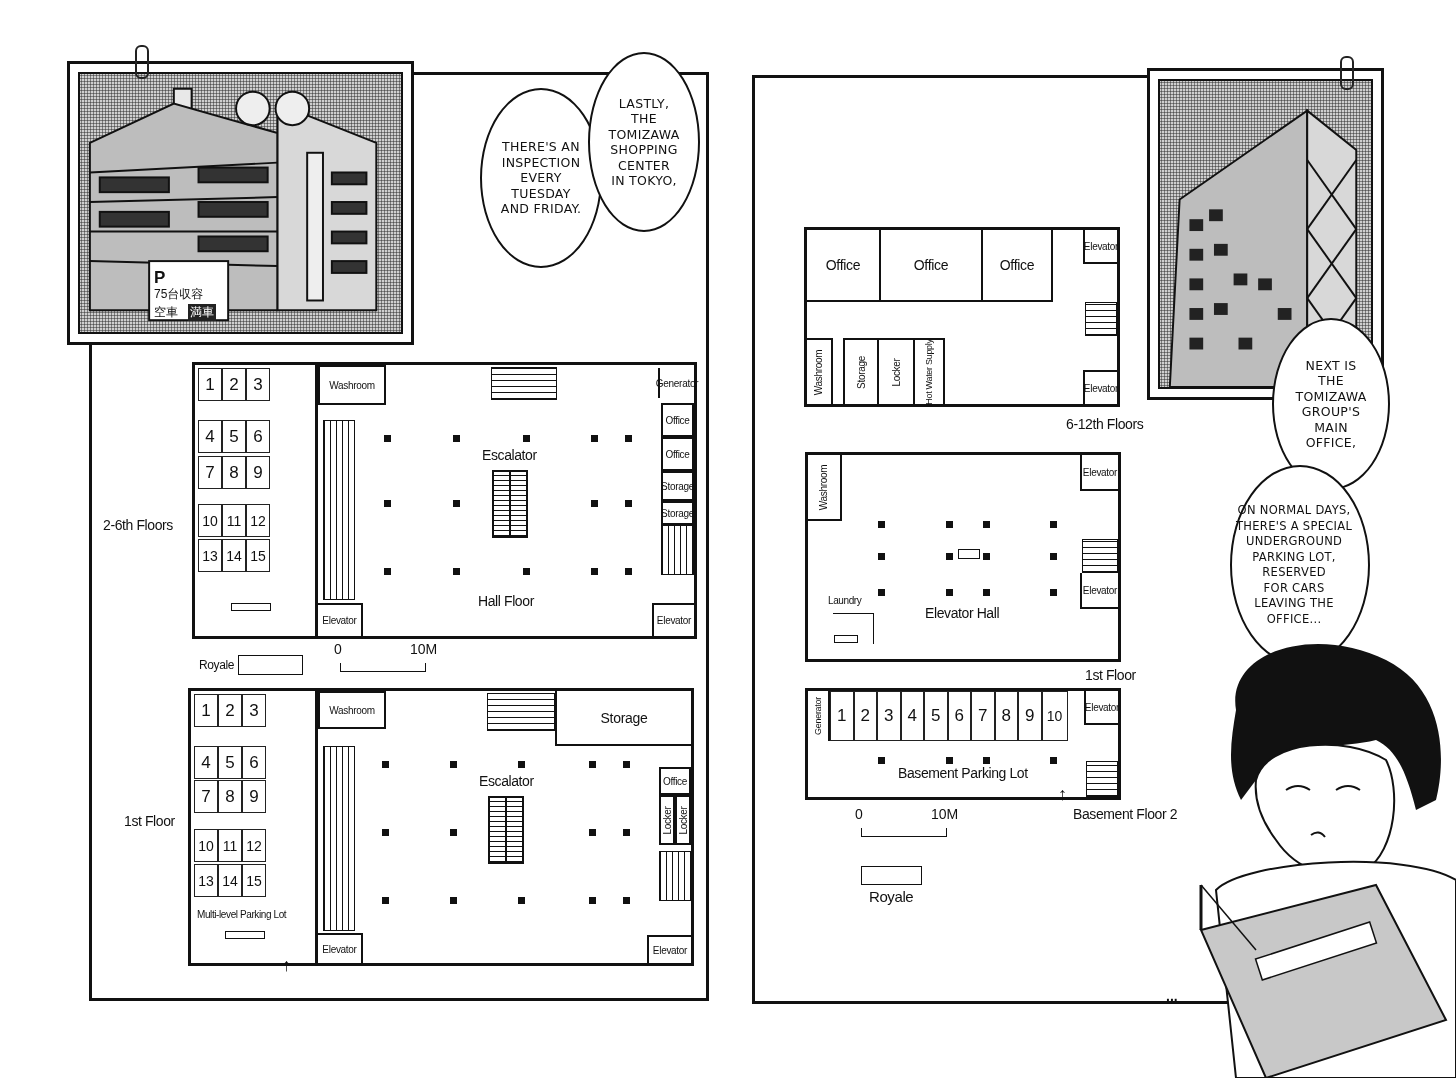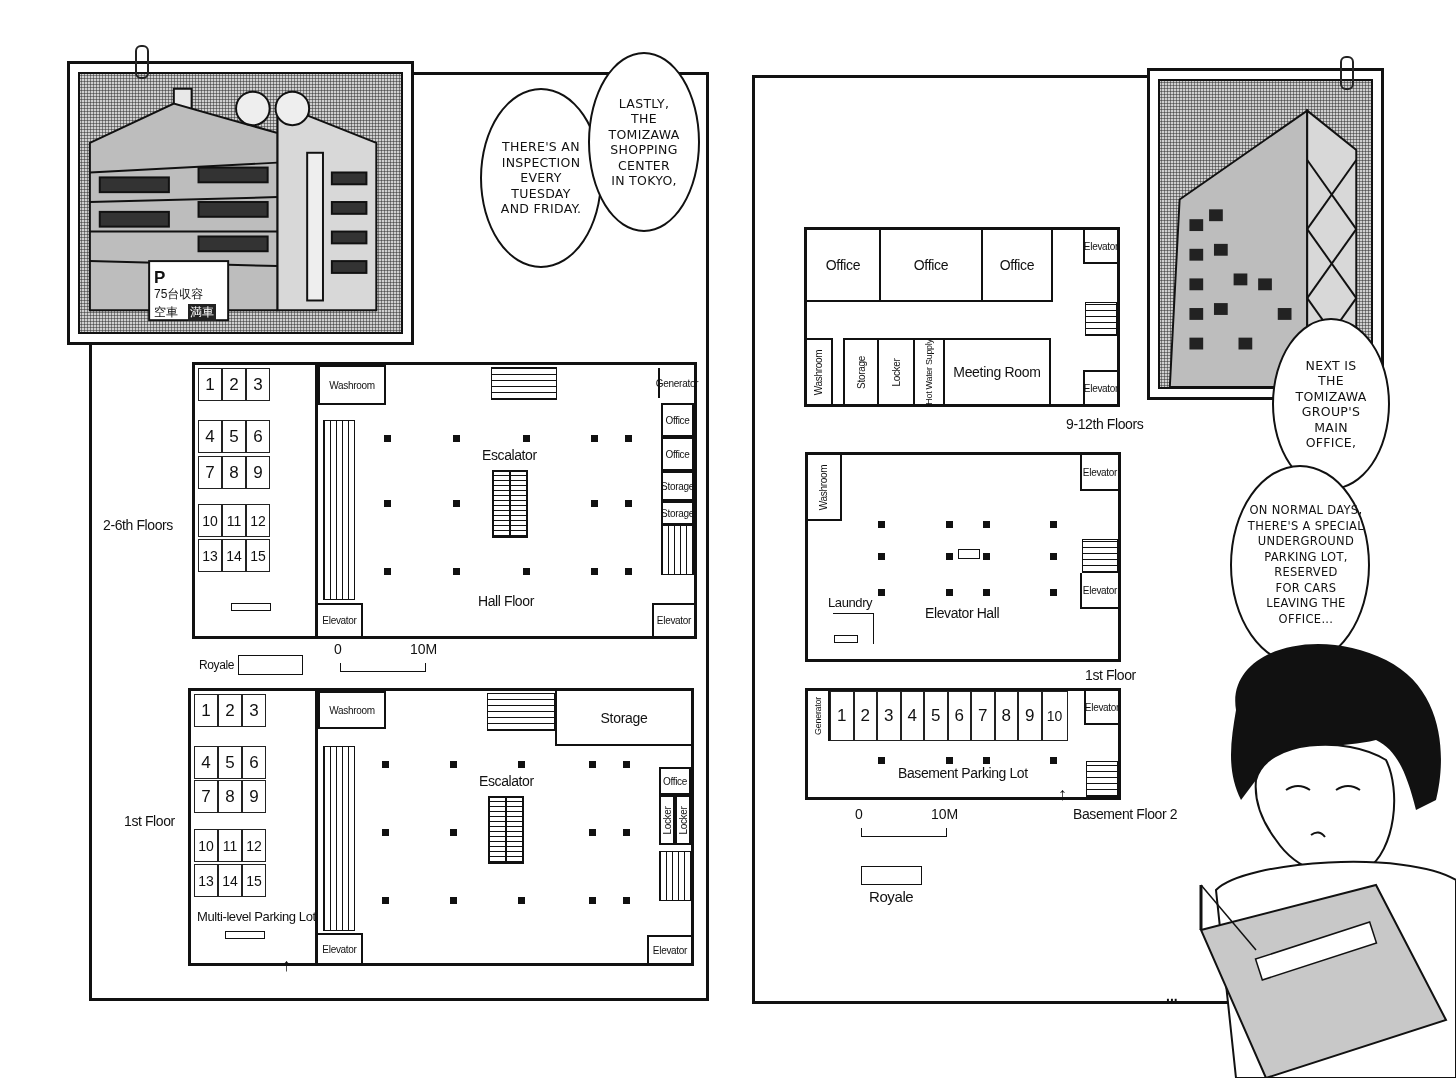--- a/index.html
+++ b/index.html
@@ -5,32 +5,32 @@
   html,body{margin:0;padding:0;background:#fff;}
   body{width:1456px;height:1078px;position:relative;overflow:hidden;font-family:"Liberation Sans",sans-serif;color:#111;}
   .abs{position:absolute;}
   .panel{position:absolute;border:3px solid #111;background:#fff;box-sizing:border-box;}
   .photo{position:absolute;border:3px solid #111;background:#fff;box-sizing:border-box;padding:8px;}
   .photo-inner{width:100%;height:100%;border:2px solid #111;box-sizing:border-box;position:relative;overflow:hidden;
     background-color:#cfcfcf;
     background-image:radial-gradient(#555 0.9px,transparent 1.2px);
     background-size:3px 3px;}
   .clip{position:absolute;width:10px;height:30px;border:2.5px solid #222;border-radius:6px;background:transparent;}
-  .bubble{position:absolute;background:#fff;border:2px solid #111;border-radius:50%;display:flex;align-items:center;justify-content:flex-end;text-align:center;
+  .bubble{position:absolute;background:#fff;border:2px solid #111;border-radius:50%;display:flex;align-items:center;justify-content:flex-start;text-align:center;
     font-family:"DejaVu Sans",sans-serif;font-size:12.5px;line-height:15.5px;letter-spacing:0.3px;text-transform:uppercase;color:#111;box-sizing:border-box;padding:0 14px;}
   .bubble span{white-space:pre-line;}
   .plan{position:absolute;border:3px solid #111;box-sizing:border-box;background:#fff;}
   .room{position:absolute;border:2px solid #111;box-sizing:border-box;background:#fff;display:flex;align-items:center;justify-content:center;font-size:12px;letter-spacing:-0.3px;text-align:center;}
   .room.small{font-size:10px;}
   .room.vert span{transform:rotate(-90deg);white-space:nowrap;}
   .cell{position:absolute;border:1px solid #222;box-sizing:border-box;display:flex;align-items:center;justify-content:center;font-size:17px;background:#fff;}
   .cell.sm{font-size:14px;}
   .col{position:absolute;width:7px;height:7px;background:#111;}
   .lbl{position:absolute;font-size:14px;letter-spacing:-0.4px;white-space:nowrap;}
-  .lbl.sm{font-size:13px;}
+  .lbl.sm{font-size:10px;}
   .stairs{position:absolute;border:1.5px solid #111;box-sizing:border-box;
     background-image:repeating-linear-gradient(90deg,#111 0 1.2px,transparent 1.2px 6px);}
   .stairs.h{background-image:repeating-linear-gradient(0deg,#111 0 1.2px,transparent 1.2px 6px);}
   .esc{position:absolute;border:2px solid #111;box-sizing:border-box;
     background-image:repeating-linear-gradient(0deg,#111 0 1px,transparent 1px 5px);}
   .esc:after{content:"";position:absolute;left:48%;top:0;bottom:0;width:2px;background:#111;}
   .scale{position:absolute;}
   .scale .bar{position:absolute;left:6px;top:22px;height:8px;border-left:1.5px solid #111;border-right:1.5px solid #111;border-bottom:1.5px solid #111;}
   .royale-box{position:absolute;border:1.5px solid #111;background:#fff;}
 </style>
@@ -291,32 +291,29 @@
     </div>
   <div class="room small vert" style="left:36px;top:108px;width:36px;height:66px;border-width:2px 2px 0 2px;">
       <span>Storage</span>
     </div>
   <div class="room small vert" style="left:72px;top:108px;width:36px;height:66px;border-width:2px 2px 0 0;">
       <span>Locker</span>
     </div>
   <div class="room small vert" style="left:108px;top:108px;width:30px;height:66px;border-width:2px 2px 0 0;font-size:9px;">
       <span>Hot Water Supply</span>
     </div>
-  <div class="room" style="left:138px;top:108px;width:106px;height:66px;font-size:14px;border-width:2px 2px 0 0;">
-      <span>Meeting Room</span>
-    </div>
   <div class="room small" style="left:276px;top:0;width:34px;height:34px;border-width:0 0 2px 2px;">
       <span>Elevator</span>
     </div>
   <div class="stairs h" style="left:278px;top:72px;width:32px;height:34px;"></div>
   <div class="room small" style="left:276px;top:140px;width:34px;height:34px;border-width:2px 0 0 2px;">
       <span>Elevator</span>
     </div>
 </div>
-<div class="lbl" style="left:1066px;top:416px;">9-12th Floors</div>
+<div class="lbl" style="left:1066px;top:416px;">6-12th Floors</div>
 
 <div class="plan" style="left:805px;top:452px;width:316px;height:210px;">
   <div class="room small vert" style="left:0;top:0;width:34px;height:66px;border-width:0 2px 2px 0;">
       <span>Washroom</span>
     </div>
   <div class="room small" style="left:272px;top:0;width:38px;height:36px;border-width:0 0 2px 2px;">
       <span>Elevator</span>
     </div>
   <div class="stairs h" style="left:274px;top:84px;width:36px;height:34px;"></div>
   <div class="room small" style="left:272px;top:118px;width:38px;height:36px;border-width:0 0 2px 2px;">

